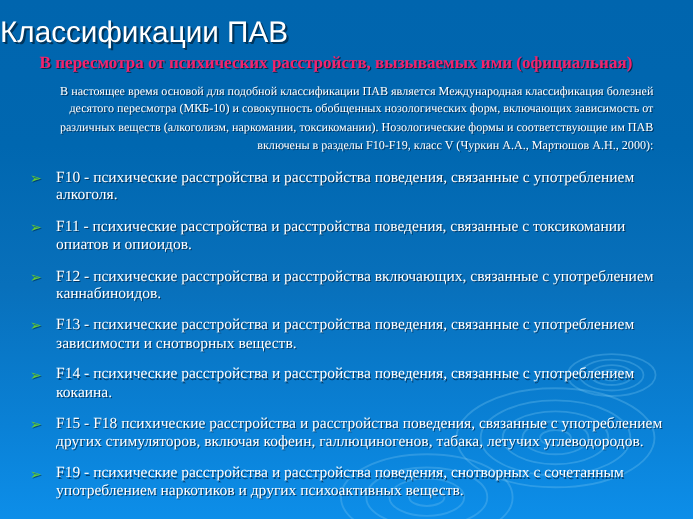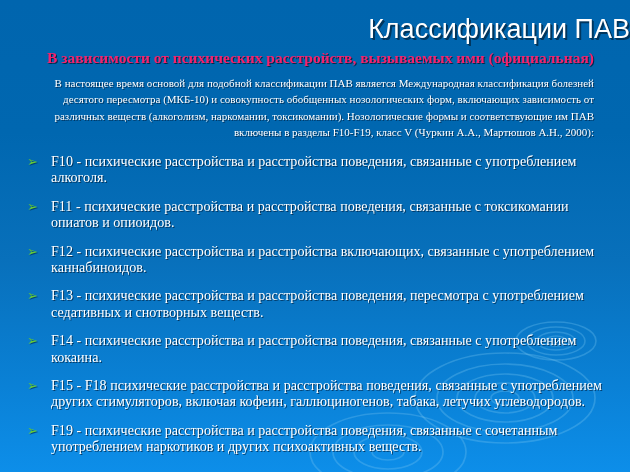--- a/index.html
+++ b/index.html
@@ -28,21 +28,21 @@
     pointer-events: none;
     z-index: 0;
   }
   .ripples svg { display: block; width: 630px; height: 472px; }
 
   
   #title-block {
     position: relative;
     z-index: 2;
     padding-top: 14px;
-    text-align: right;
+    text-align: left;
   }
   #slide-title {
     font-family: "Liberation Sans", sans-serif;
     font-size: 27px;
     line-height: 31px;
     color: #ffffff;
     letter-spacing: 0px;
     text-shadow: 2px 2px 0 #00365e, 1px 1px 0 #00365e;
     margin: 0;
     font-weight: 400;
@@ -126,21 +126,21 @@
         <ellipse cx="388" cy="452" rx="16" ry="8"></ellipse>
         <ellipse cx="388" cy="452" rx="34" ry="17"></ellipse>
         <ellipse cx="388" cy="452" rx="55" ry="27"></ellipse>
         <ellipse cx="388" cy="452" rx="78" ry="39"></ellipse>
       </g>
     </svg>
   </div>
 
   <div id="title-block">
     <h1 id="slide-title">Классификации ПАВ</h1>
-    <div id="slide-subtitle">В зависимости от психических расстройств, вызываемых ими (официальная)</div>
+    <div id="slide-subtitle">В пересмотра от психических расстройств, вызываемых ими (официальная)</div>
   </div>
 
   <div id="body-block">
 
     <p id="intro-paragraph">В настоящее время основой для подобной классификации ПАВ является Международная классификация болезней десятого пересмотра (МКБ-10) и совокупность обобщенных нозологических форм, включающих зависимость от различных веществ (алкоголизм, наркомании, токсикомании). Нозологические формы и соответствующие им ПАВ включены в разделы F10-F19, класс V (Чуркин А.А., Мартюшов А.Н., 2000):</p>
 
     <ul id="bullet-list">
       <li class="bullet-item">
         <span class="bullet-marker">➢</span>
         <span class="bullet-text">F10 - психические расстройства и расстройства поведения, связанные с употреблением алкоголя.</span>
@@ -148,30 +148,30 @@
       <li class="bullet-item">
         <span class="bullet-marker">➢</span>
         <span class="bullet-text">F11 - психические расстройства и расстройства поведения, связанные с токсикомании опиатов и опиоидов.</span>
       </li>
       <li class="bullet-item">
         <span class="bullet-marker">➢</span>
         <span class="bullet-text">F12 - психические расстройства и расстройства включающих, связанные с употреблением каннабиноидов.</span>
       </li>
       <li class="bullet-item">
         <span class="bullet-marker">➢</span>
-        <span class="bullet-text">F13 - психические расстройства и расстройства поведения, пересмотра с употреблением седативных и снотворных веществ.</span>
+        <span class="bullet-text">F13 - психические расстройства и расстройства поведения, связанные с употреблением зависимости и снотворных веществ.</span>
       </li>
       <li class="bullet-item">
         <span class="bullet-marker">➢</span>
         <span class="bullet-text">F14 - психические расстройства и расстройства поведения, связанные с употреблением кокаина.</span>
       </li>
       <li class="bullet-item">
         <span class="bullet-marker">➢</span>
         <span class="bullet-text">F15 - F18 психические расстройства и расстройства поведения, связанные с употреблением других стимуляторов, включая кофеин, галлюциногенов, табака, летучих углеводородов.</span>
       </li>
       <li class="bullet-item">
         <span class="bullet-marker">➢</span>
-        <span class="bullet-text">F19 - психические расстройства и расстройства поведения, связанные с сочетанным употреблением наркотиков и других психоактивных веществ.</span>
+        <span class="bullet-text">F19 - психические расстройства и расстройства поведения, снотворных с сочетанным употреблением наркотиков и других психоактивных веществ.</span>
       </li>
     </ul>
 
   </div>
 </div>
 
 </body></html>

